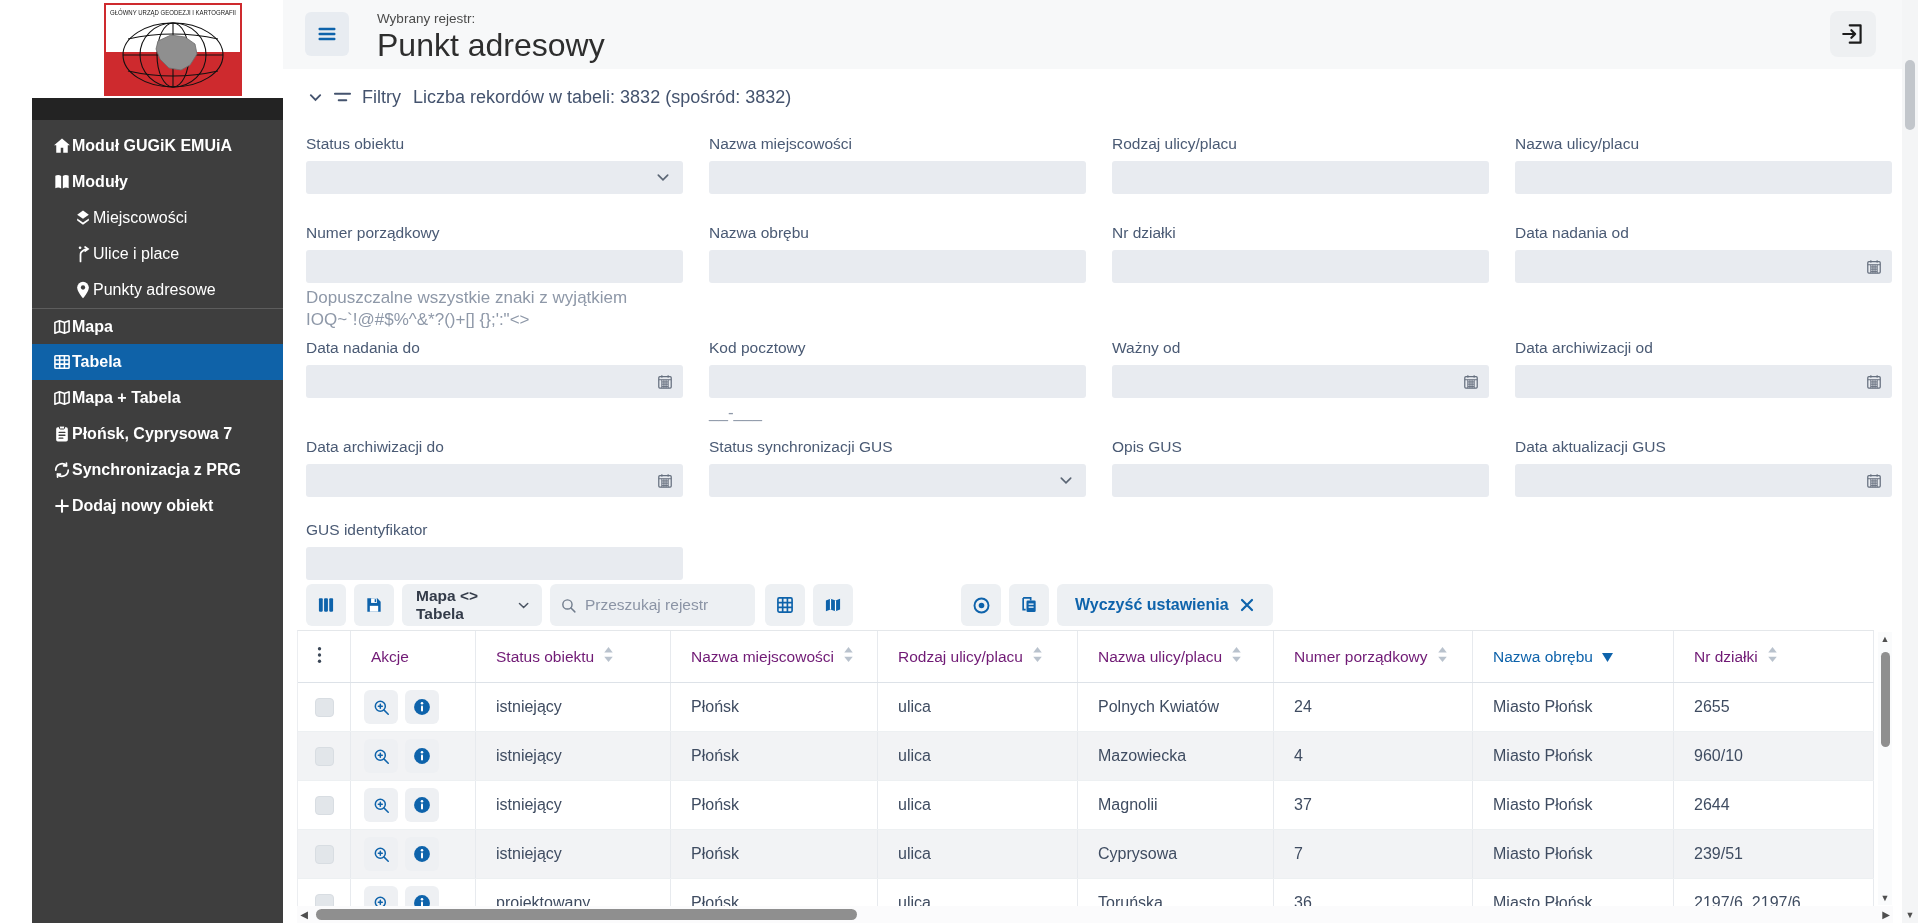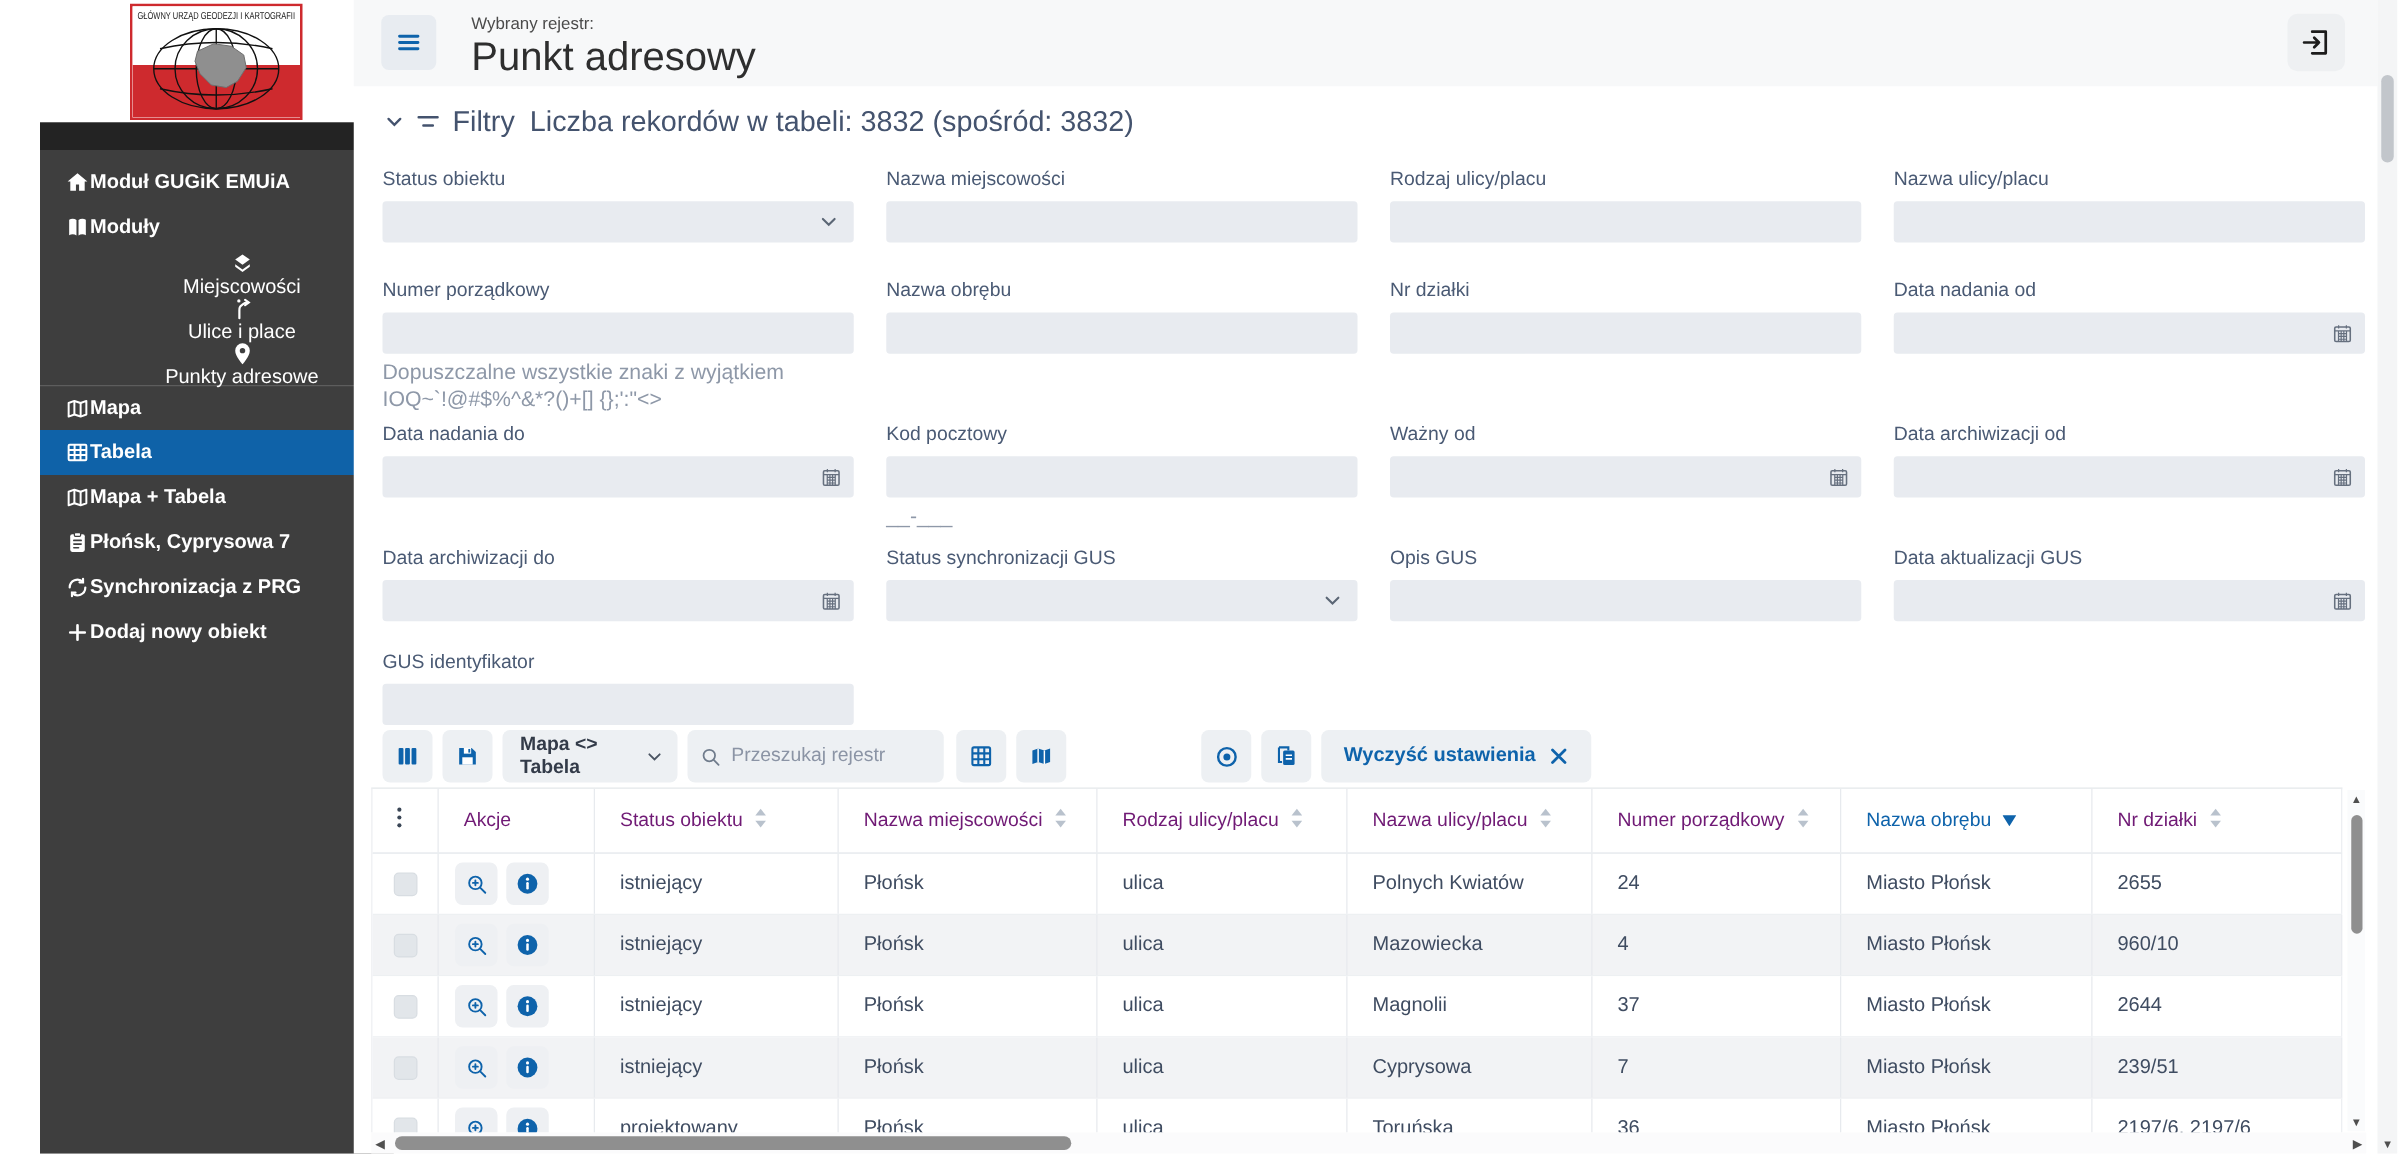--- a/index.html
+++ b/index.html
@@ -7,36 +7,36 @@
   .app { position:relative; width:1918px; height:923px; background:#fff; }
 
   
   .sidebar { position:absolute; left:0; top:0; width:283px; height:100%; background:#3e3e3e;margin-left:32px; }
   .logo-panel { height:98px; background:#fff; border-right:1px solid #ddd; display:flex; justify-content:center; }
   .logo { margin-top:3px; width:138px; height:93px; border:2px solid #ce2a2e; background:#fff; }
   .logo svg { display:block; width:100%; height:100%; }
   .side-strip { height:22px; background:#232323; }
   .side-nav { padding-top:8px; }
   .side-item { height:36px; display:flex; align-items:center; padding-left:19px; color:#fff; font-size:16px; font-weight:700; cursor:pointer; }
-  .side-item.indent { padding-left:40px; font-weight:400;flex-direction:column; }
+  .side-item.indent { padding-left:40px; font-weight:400; }
   .side-item.divided { border-top:1px solid rgba(255,255,255,.16); }
   .side-item.active { background:#0f62a8; }
   .s-icon { width:21px; height:21px; flex:0 0 21px; display:flex; align-items:center; justify-content:center; }
   .s-icon svg { width:20px; height:20px; }
 
   
   .main { position:absolute; left:283px; top:0; right:16px; height:100%; background:#fff; }
   .topbar { height:69px; background:#f7f8f9; position:relative; }
   .burger-btn { position:absolute; left:22px; top:12px; width:44px; height:44px; background:#e8ecf1; border:none; border-radius:6px; cursor:pointer; display:flex; align-items:center; justify-content:center; }
   .title-block { position:absolute; left:94px; top:11px; }
   .title-small { font-size:13.5px; color:#4b4b4b; }
   .title-big { font-size:32px; color:#2e2e2e; margin-top:1px; }
   .exit-btn { position:absolute; right:26px; top:11px; width:46px; height:46px; background:#eef0f2; border:none; border-radius:8px; cursor:pointer; display:flex; align-items:center; justify-content:center; }
 
-  .filters-bar { height:36px; margin-top:10px; display:flex; align-items:center; gap:10px; padding-left:25px; color:#44536e; font-size:23px; }
+  .filters-bar { height:36px; margin-top:10px; display:flex; align-items:center; gap:10px; padding-left:25px; color:#44536e; font-size:18px; }
   .filters-bar .fb-chevron, .filters-bar .fb-filter { display:flex; align-items:center; cursor:pointer; }
   .fb-records { margin-left:2px; }
 
   .filters { padding:20px 0 0 23px; }
   .f-row { display:flex; gap:26px; }
   .f-row-1 { margin-bottom:30px; }
   .f-row-2 { margin-bottom:56px; }
   .f-row-3 { margin-bottom:40px; }
   .f-row-4 { margin-bottom:24px; }
   .f-field { width:377px; position:relative; }

